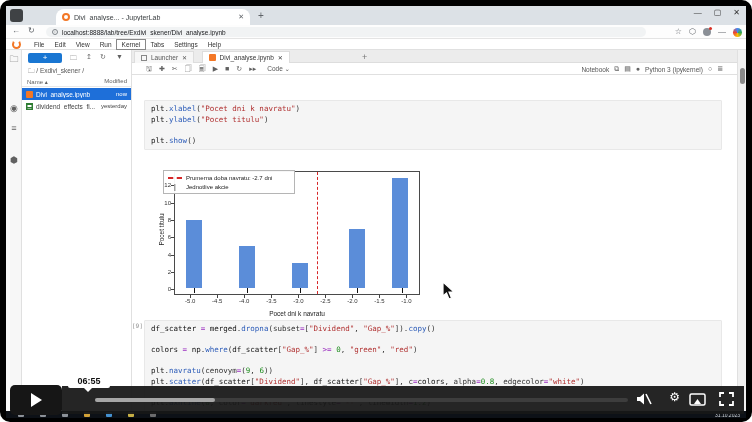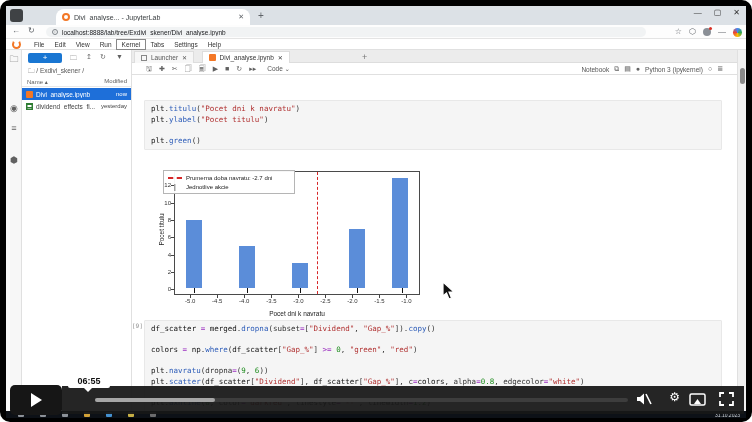--- a/index.html
+++ b/index.html
@@ -223,24 +223,24 @@
             <span class="tb-ic">▤</span>
             <span class="tb-ic">●</span>
             <span>Python 3 (ipykernel)</span>
             <span class="tb-ic">○</span>
             <span class="tb-ic">≣</span>
           </div>
         </div>
 
         <div class="nbcontent">
           <div class="cell" id="cell-0" style="top:25px">
-              <div class="code-line"><span class="tok-n">plt</span><span class="tok-x">.</span><span class="tok-p">titulu</span><span class="tok-x">(</span><span class="tok-s">"Pocet dni k navratu"</span><span class="tok-x">)</span></div>
+              <div class="code-line"><span class="tok-n">plt</span><span class="tok-x">.</span><span class="tok-p">xlabel</span><span class="tok-x">(</span><span class="tok-s">"Pocet dni k navratu"</span><span class="tok-x">)</span></div>
               <div class="code-line"><span class="tok-n">plt</span><span class="tok-x">.</span><span class="tok-p">ylabel</span><span class="tok-x">(</span><span class="tok-s">"Pocet titulu"</span><span class="tok-x">)</span></div>
               <div class="code-line">&nbsp;</div>
-              <div class="code-line"><span class="tok-n">plt</span><span class="tok-x">.</span><span class="tok-p">green</span><span class="tok-x">()</span></div>
+              <div class="code-line"><span class="tok-n">plt</span><span class="tok-x">.</span><span class="tok-p">show</span><span class="tok-x">()</span></div>
             </div>
 
           <div class="figure" id="figure">
             <div class="axes" id="axes">
                 <div class="bar" style="left: 4.3956%; width: 6.59341%; bottom: 4.54545%; height: 55.9441%; background: rgb(91, 141, 217);"></div>
                 <div class="bar" style="left: 26.3736%; width: 6.59341%; bottom: 4.54545%; height: 34.965%; background: rgb(91, 141, 217);"></div>
                 <div class="bar" style="left: 47.9121%; width: 6.59341%; bottom: 4.54545%; height: 20.979%; background: rgb(91, 141, 217);"></div>
                 <div class="bar" style="left: 71.4286%; width: 6.59341%; bottom: 4.54545%; height: 48.951%; background: rgb(91, 141, 217);"></div>
                 <div class="bar" style="left: 89.011%; width: 6.59341%; bottom: 4.54545%; height: 90.9091%; background: rgb(91, 141, 217);"></div>
                 <div class="rug" style="left: 7.69231%; bottom: 0.545455%; height: 4.5%;"></div>
@@ -295,21 +295,21 @@
               <div class="ytick" style="left: 13px; top: 19.3077px;"></div>
               <div class="ytl" style="left: -1px; top: 19.3077px;">12</div>
             </div>
 
           <span class="prompt" style="top:247px">[9]:</span>
           <div class="cell" id="cell-1" style="top:245px;height:108px;overflow:hidden">
               <div class="code-line"><span class="tok-n">df_scatter</span><span class="tok-x"> </span><span class="tok-o">=</span><span class="tok-x"> </span><span class="tok-n">merged</span><span class="tok-x">.</span><span class="tok-p">dropna</span><span class="tok-x">(subset</span><span class="tok-o">=</span><span class="tok-x">[</span><span class="tok-s">"Dividend"</span><span class="tok-x">, </span><span class="tok-s">"Gap_%"</span><span class="tok-x">]).</span><span class="tok-p">copy</span><span class="tok-x">()</span></div>
               <div class="code-line">&nbsp;</div>
               <div class="code-line"><span class="tok-n">colors</span><span class="tok-x"> </span><span class="tok-o">=</span><span class="tok-x"> </span><span class="tok-n">np</span><span class="tok-x">.</span><span class="tok-p">where</span><span class="tok-x">(</span><span class="tok-n">df_scatter</span><span class="tok-x">[</span><span class="tok-s">"Gap_%"</span><span class="tok-x">] </span><span class="tok-o">&gt;=</span><span class="tok-x"> </span><span class="tok-d">0</span><span class="tok-x">, </span><span class="tok-s">"green"</span><span class="tok-x">, </span><span class="tok-s">"red"</span><span class="tok-x">)</span></div>
               <div class="code-line">&nbsp;</div>
-              <div class="code-line"><span class="tok-n">plt</span><span class="tok-x">.</span><span class="tok-p">navratu</span><span class="tok-x">(dropna</span><span class="tok-o">=</span><span class="tok-x">(</span><span class="tok-d">9</span><span class="tok-x">, </span><span class="tok-d">6</span><span class="tok-x">))</span></div>
+              <div class="code-line"><span class="tok-n">plt</span><span class="tok-x">.</span><span class="tok-p">navratu</span><span class="tok-x">(cenovym</span><span class="tok-o">=</span><span class="tok-x">(</span><span class="tok-d">9</span><span class="tok-x">, </span><span class="tok-d">6</span><span class="tok-x">))</span></div>
               <div class="code-line"><span class="tok-n">plt</span><span class="tok-x">.</span><span class="tok-p">scatter</span><span class="tok-x">(</span><span class="tok-n">df_scatter</span><span class="tok-x">[</span><span class="tok-s">"Dividend"</span><span class="tok-x">], </span><span class="tok-n">df_scatter</span><span class="tok-x">[</span><span class="tok-s">"Gap_%"</span><span class="tok-x">], c</span><span class="tok-o">=</span><span class="tok-n">colors</span><span class="tok-x">, alpha</span><span class="tok-o">=</span><span class="tok-d">0.8</span><span class="tok-x">, edgecolor</span><span class="tok-o">=</span><span class="tok-s">"white"</span><span class="tok-x">)</span></div>
               <div class="code-line">&nbsp;</div>
               <div class="code-line"><span class="tok-n">plt</span><span class="tok-x">.</span><span class="tok-p">axhline</span><span class="tok-x">(</span><span class="tok-d">0</span><span class="tok-x">, color</span><span class="tok-o">=</span><span class="tok-s">"darkred"</span><span class="tok-x">, linestyle</span><span class="tok-o">=</span><span class="tok-s">"--"</span><span class="tok-x">, linewidth</span><span class="tok-o">=</span><span class="tok-d">1.2</span><span class="tok-x">)</span></div>
             </div>
           <div class="hidden-line" id="hidden-line" style="top:340px"><span class="tok-n">plt</span><span class="tok-x">.</span><span class="tok-p">title</span><span class="tok-x">(</span><span class="tok-s">"Vztah mezi vysi dividendy a cenovym pohybem po ex-dividend dni"</span><span class="tok-x">)</span></div>
         </div>
 
         <div class="cursor">
           <svg width="15" height="20" viewBox="0 0 15 20">
             <polygon points="1,1 1,15 4.5,12 7,18 9.5,17 7,11 12,11" fill="#111" stroke="#fff" stroke-width="1.2"></polygon>

